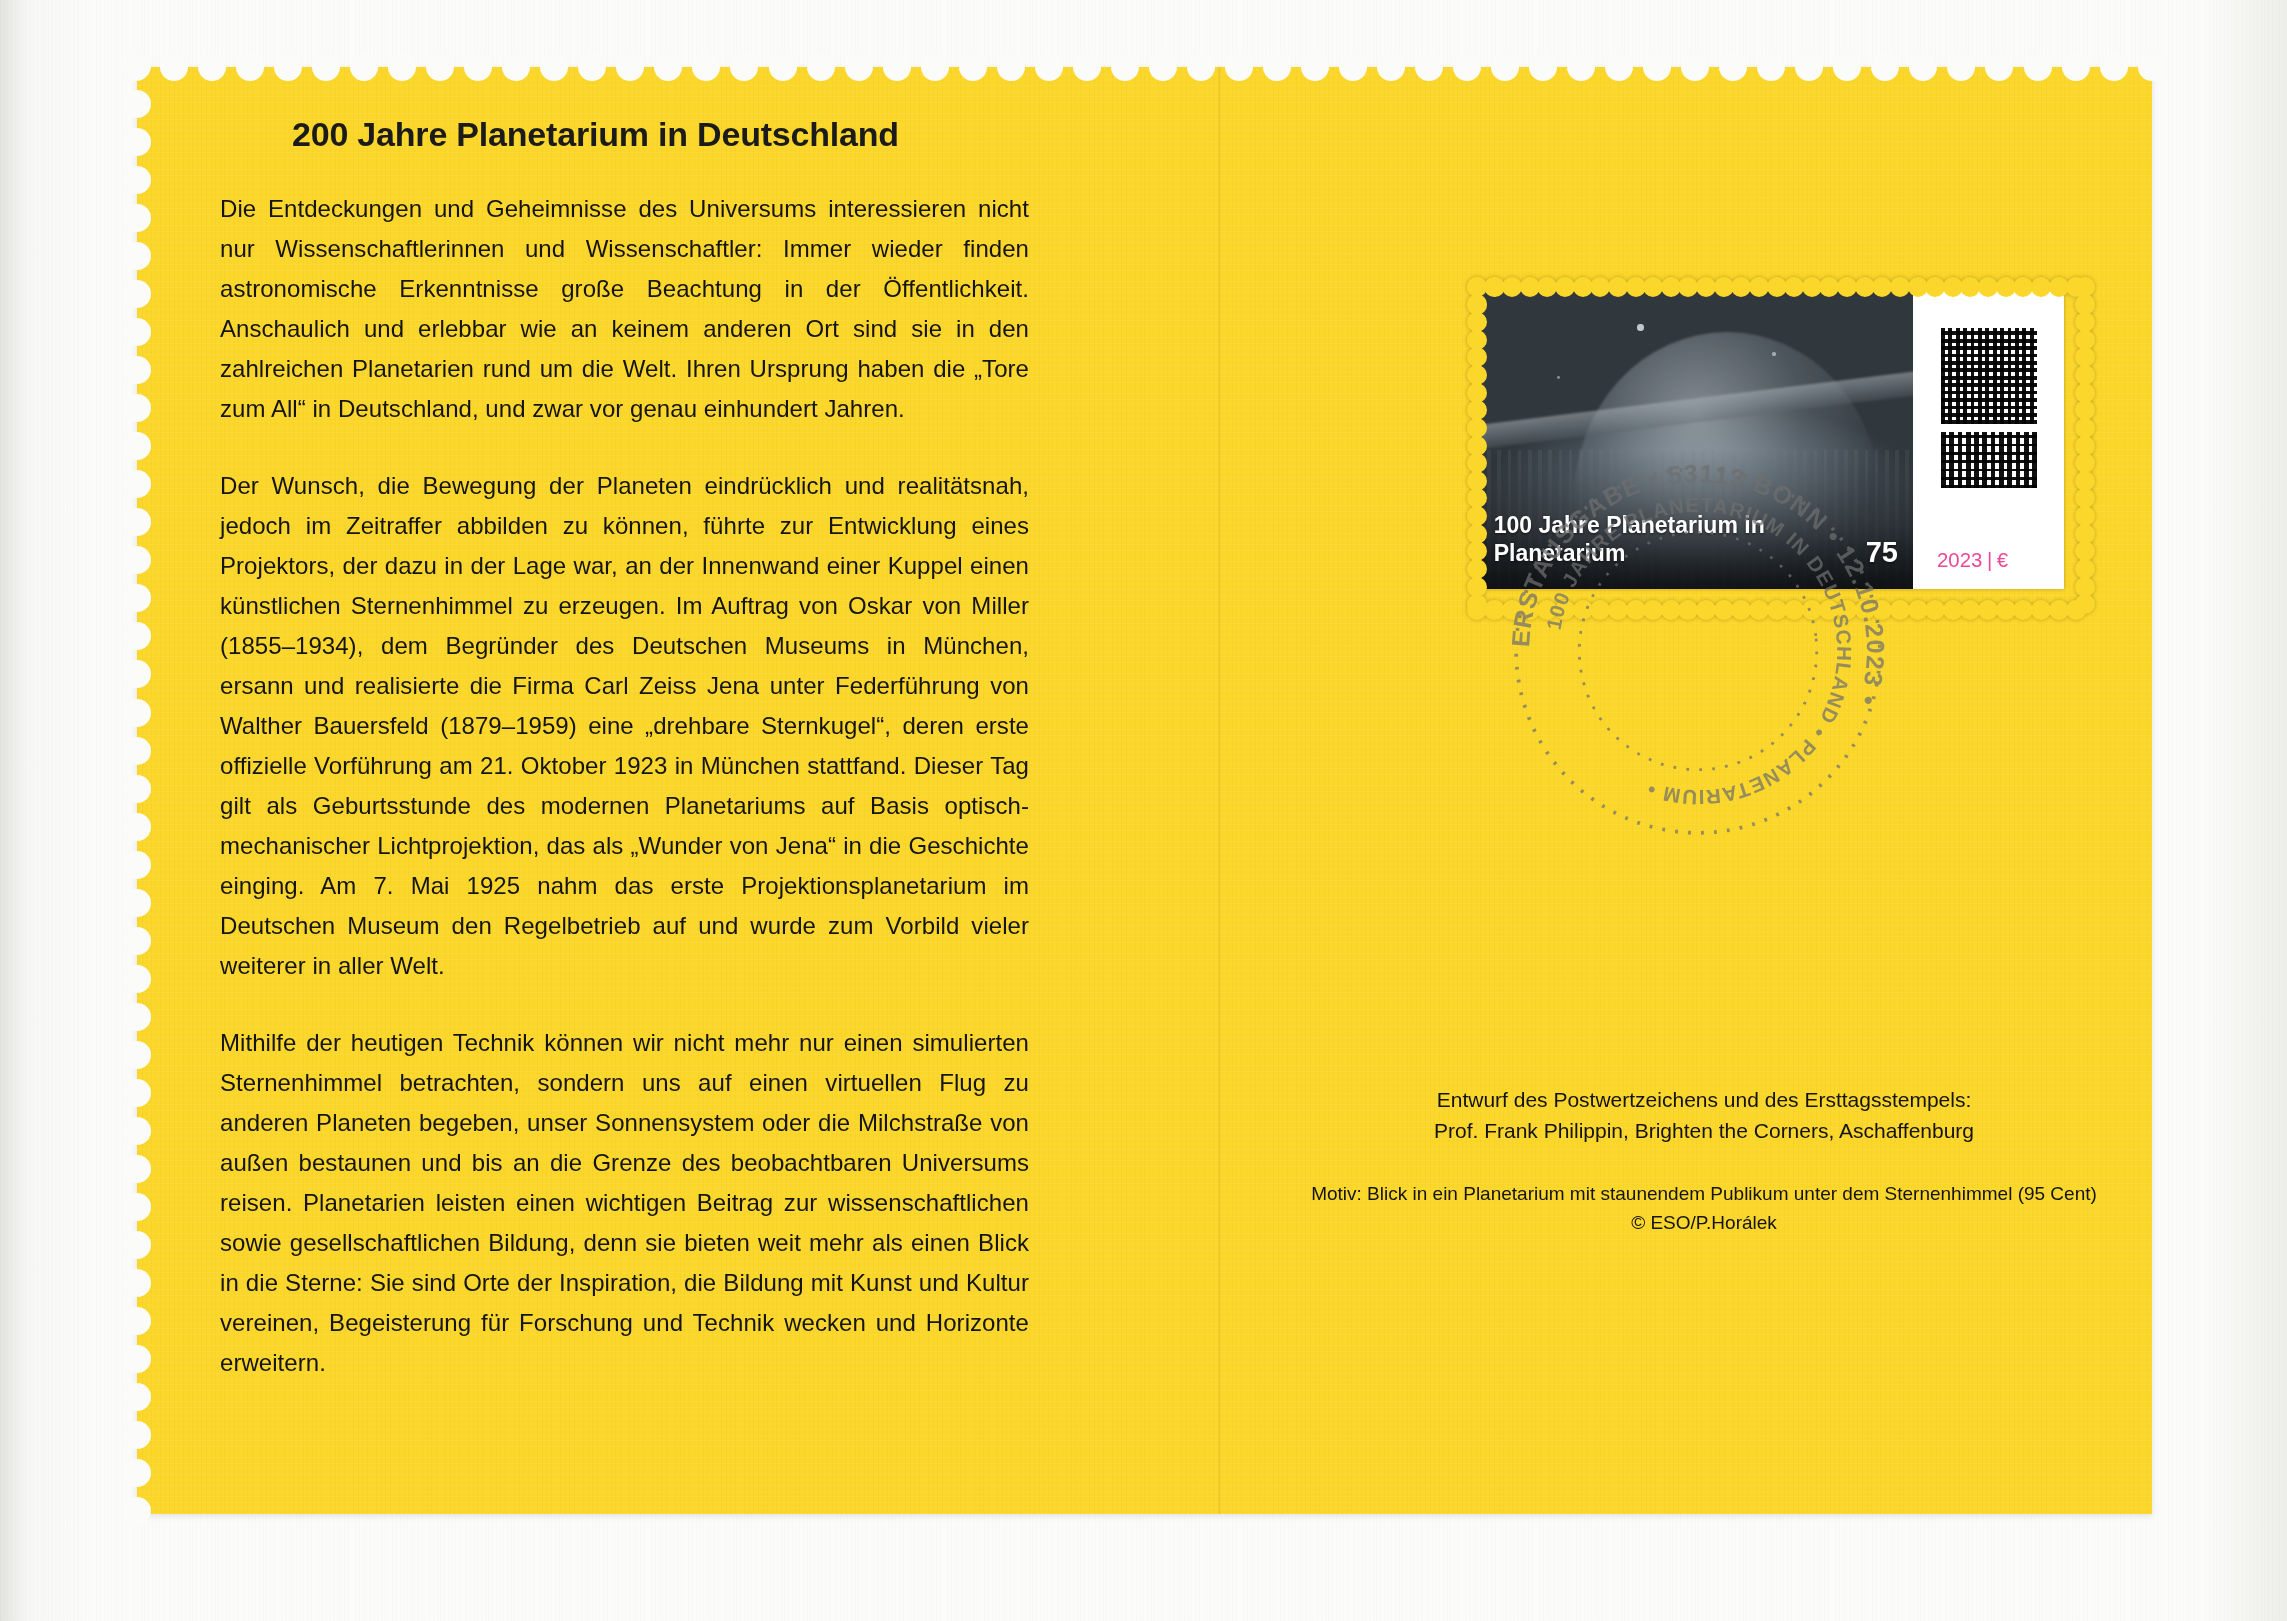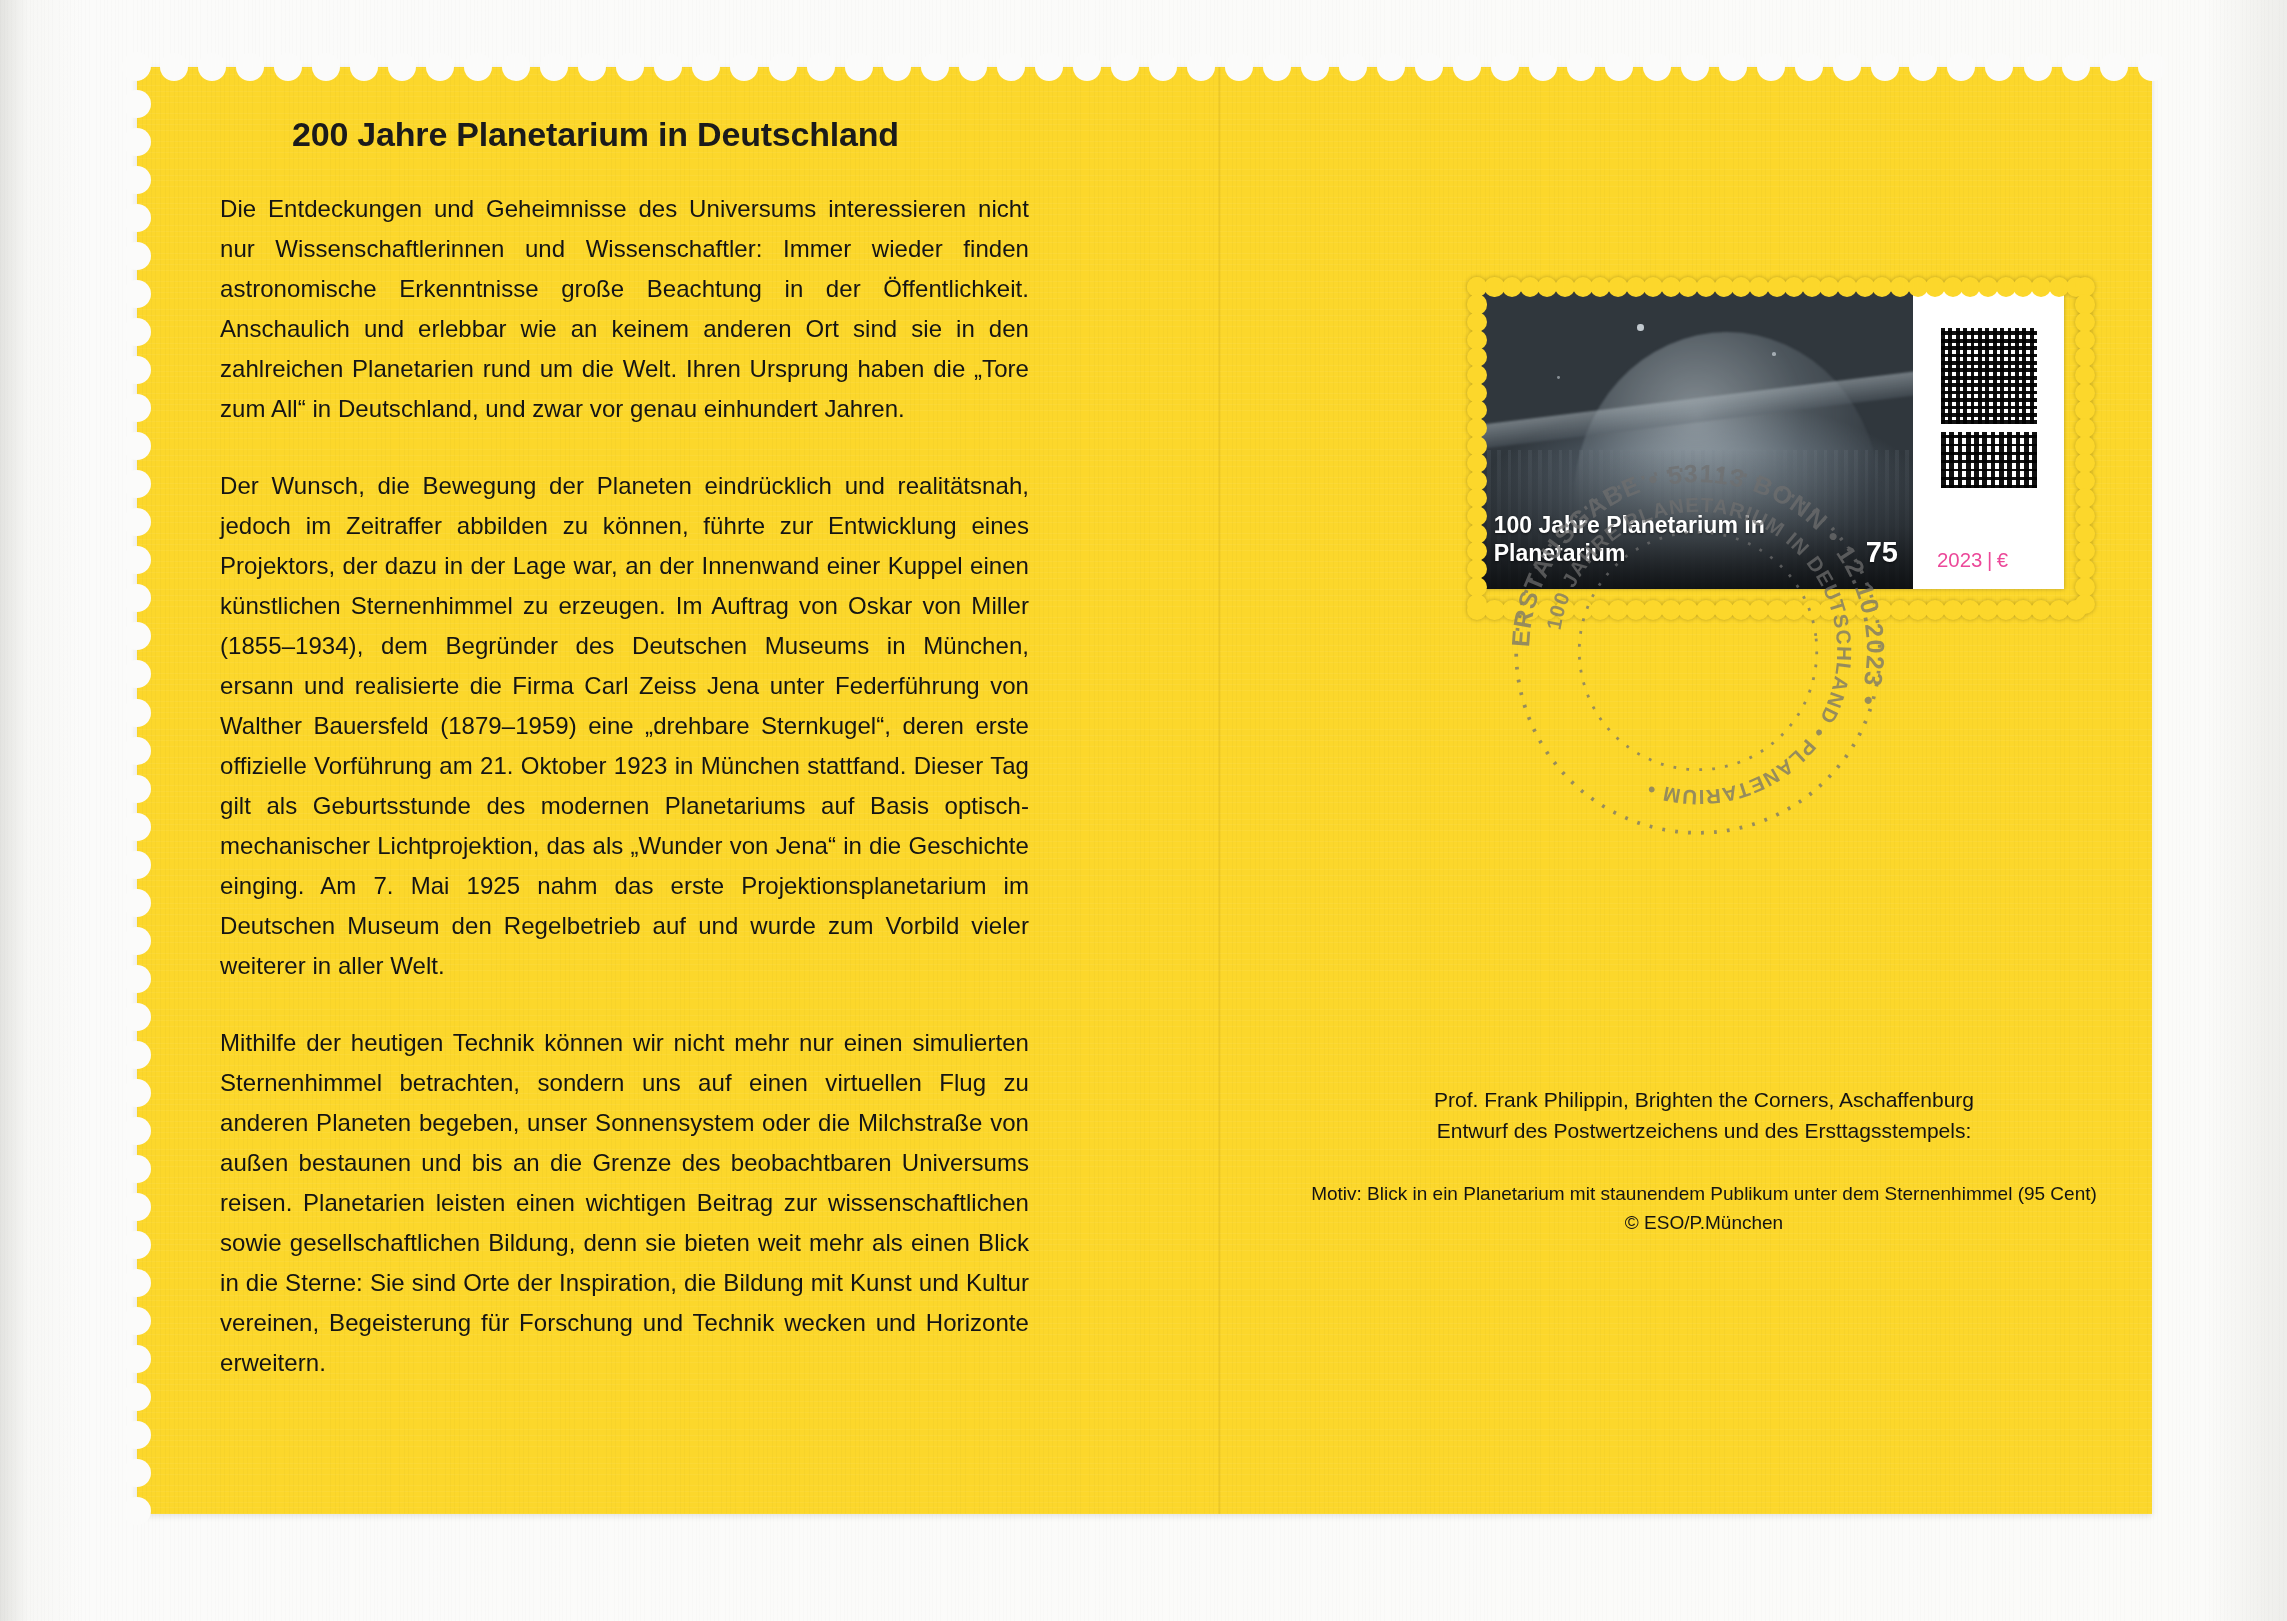--- a/index.html
+++ b/index.html
@@ -572,24 +572,24 @@
               <textPath href="#outerArc" startOffset="2%">ERSTAUSGABE • 53113 BONN • 12.10.2023 • </textPath>
             </text>
             <text font-family="Liberation Sans, sans-serif" font-size="22" font-weight="700" fill="#6f6f6f" letter-spacing="1.2">
               <textPath href="#innerArc" startOffset="4%">100 JAHRE PLANETARIUM IN DEUTSCHLAND • PLANETARIUM • </textPath>
             </text>
           </g>
         </svg>
       </div>
 
       <div class="credits">
+        <div class="credit-line">Entwurf des Postwertzeichens und des Ersttagsstempels:</div>
         <div class="credit-line">Prof. Frank Philippin, Brighten the Corners, Aschaffenburg</div>
-        <div class="credit-line">Entwurf des Postwertzeichens und des Ersttagsstempels:</div>
         <div class="credit-block-2">
           <div class="credit-small">Motiv: Blick in ein Planetarium mit staunendem Publikum unter dem Sternenhimmel (95 Cent)</div>
-          <div class="credit-small">© ESO/P.München</div>
+          <div class="credit-small">© ESO/P.Horálek</div>
         </div>
       </div>
 
     </div>
   </div>
 </div>
 
 
 </body></html>

